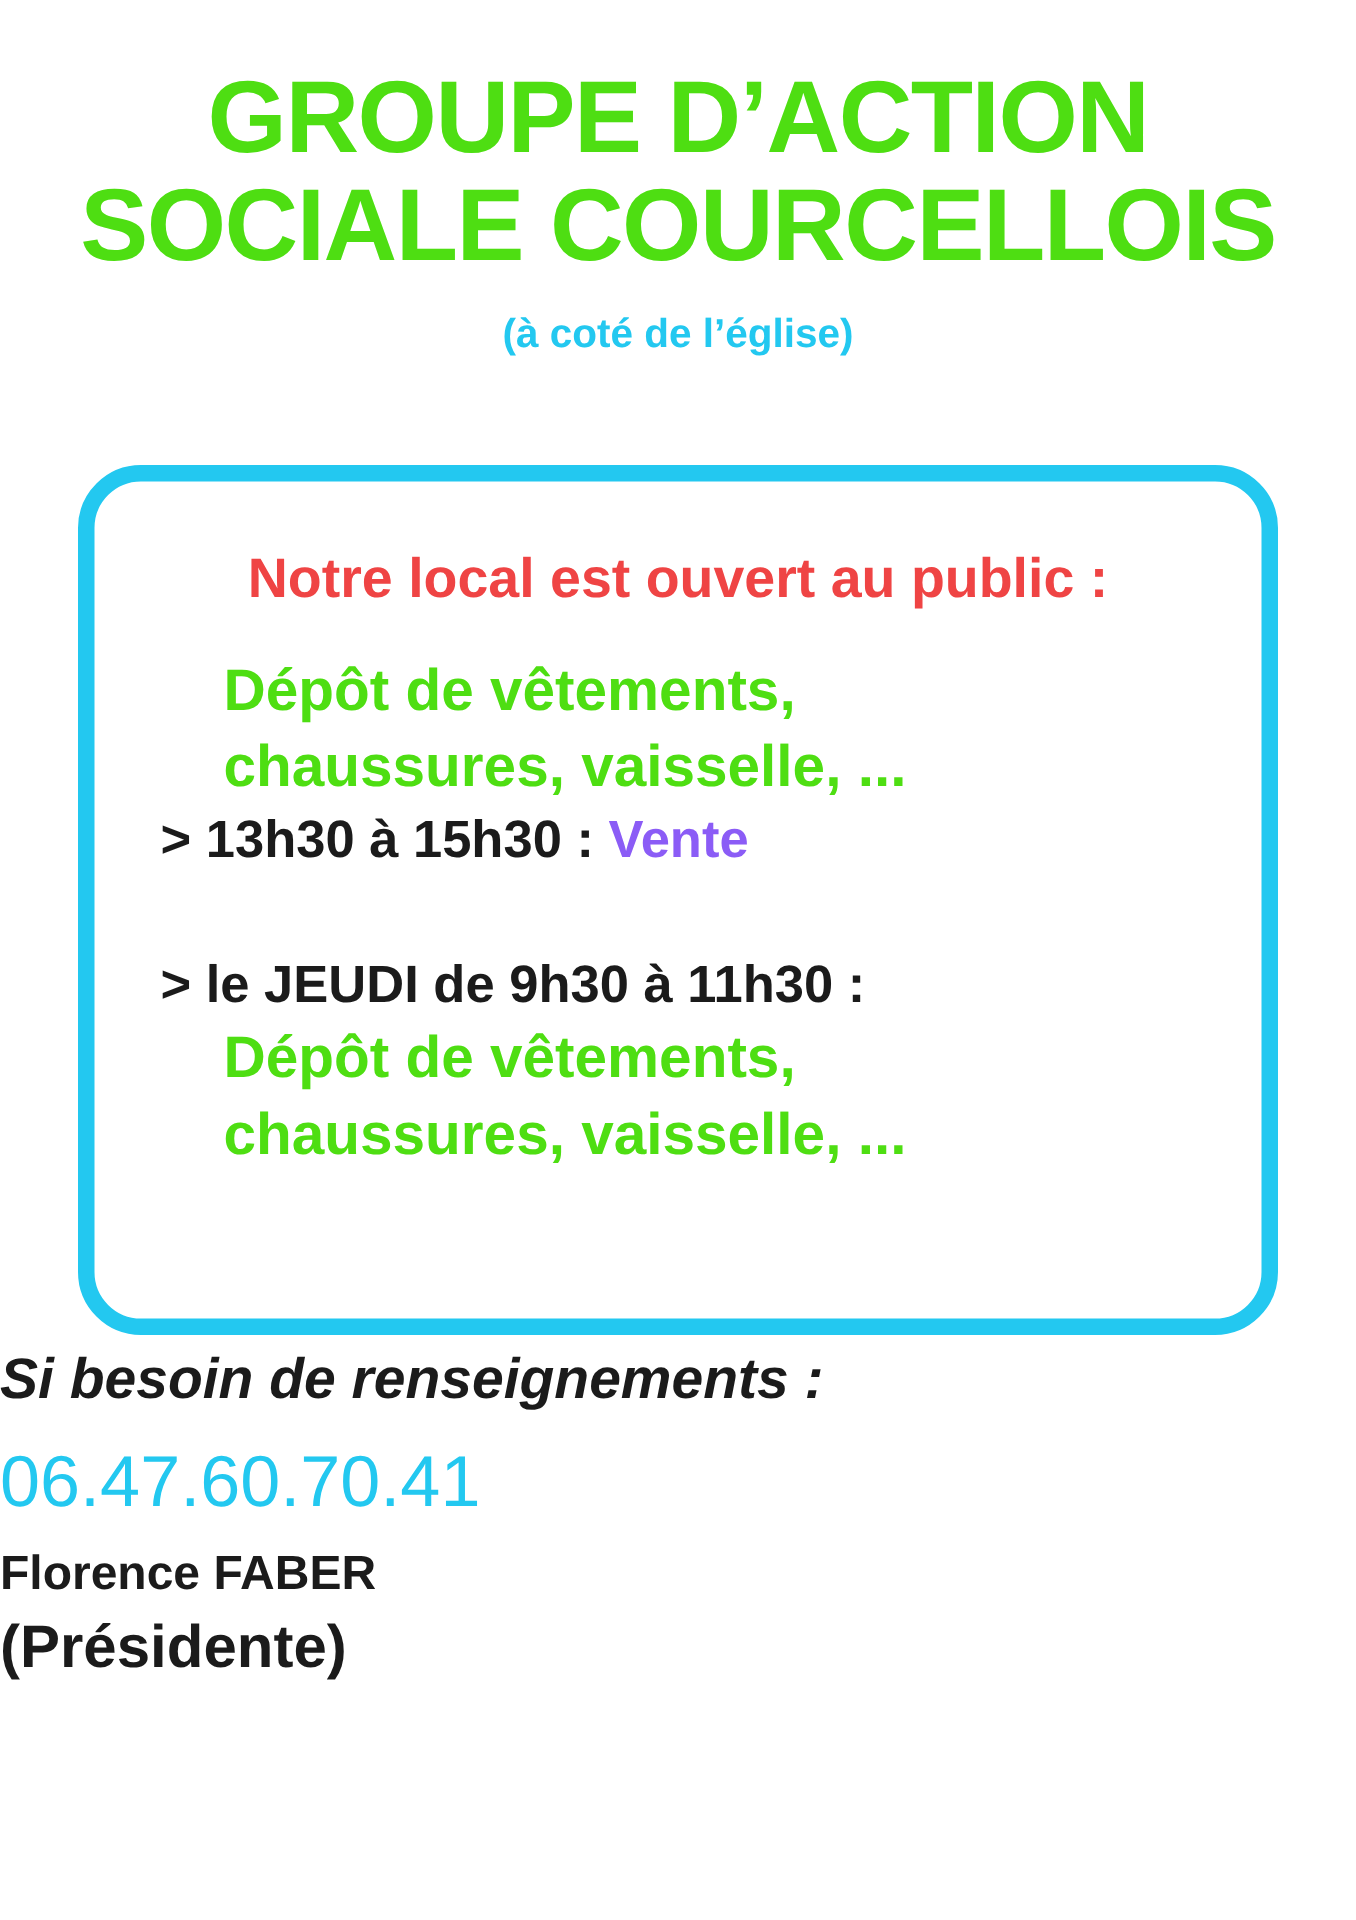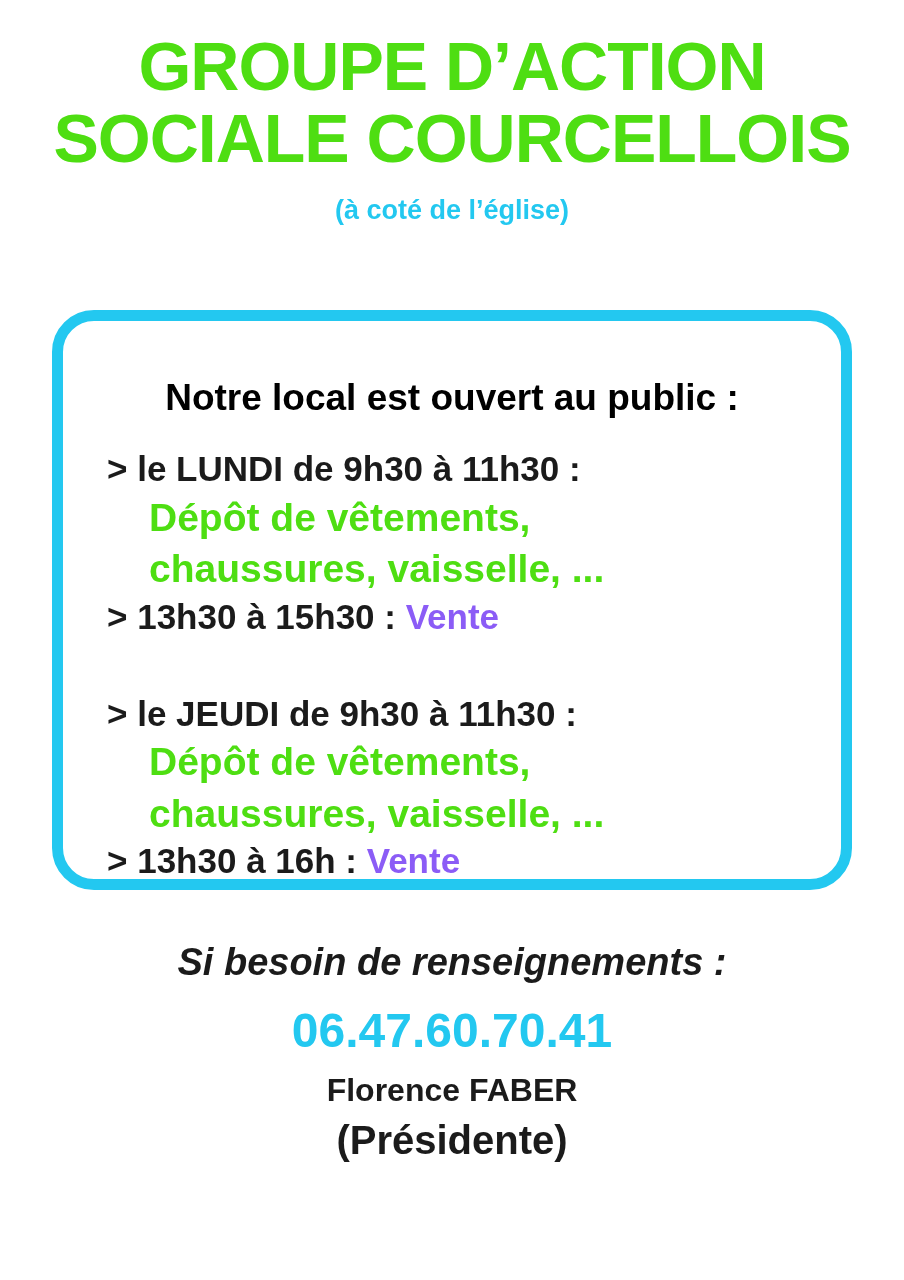--- a/index.html
+++ b/index.html
@@ -11,21 +11,21 @@
     height: 1280px;
     background: #ffffff;
     font-family: "Liberation Sans", sans-serif;
     overflow: hidden;
   }
   .poster {
     position: relative;
     width: 904px;
     height: 920px;
     box-sizing: border-box;
-    padding: 4px;
+    padding: 16px;
   }
 
   
   .header {
     text-align: center;
     padding-top: 26px;
   }
   .title-line {
     color: #4ede12;
     font-weight: bold;
@@ -50,25 +50,25 @@
     top: 310px;
     width: 800px;
     height: 580px;
     box-sizing: border-box;
     border: 11px solid #23c8f0;
     border-radius: 42px;
     background: #ffffff;
     padding: 30px 34px 0 34px;
   }
   .box-heading {
-    color: #000000;
+    color: #ef4444;
     font-weight: bold;
     font-size: 37px;
     text-align: center;
-    margin: 26px 0 28px 0;
+    margin: 14px 0 28px 0;
   }
   .sched-block {
     margin-bottom: 26px;
   }
   .sched-line {
     color: #1b1b1b;
     font-weight: bold;
     font-size: 35px;
     line-height: 1.28;
     padding-left: 10px;
@@ -84,34 +84,33 @@
     color: #8b5cf6;
   }
   .gap {
     height: 26px;
   }
 
   
   .footer {
     position: absolute;
     left: 0;
-    top: 940px;
+    top: 898px;
     width: 904px;
-    text-align: center;
   }
   .foot-info {
     color: #1b1b1b;
     font-weight: bold;
     font-style: italic;
     font-size: 38px;
     line-height: 1.2;
   }
   .foot-phone {
     color: #23c8f0;
-    font-weight: bold;
+    font-weight: normal;
     font-size: 48px;
     line-height: 1.2;
     margin-top: 16px;
   }
   .foot-name {
     color: #1b1b1b;
     font-weight: bold;
     font-size: 32px;
     line-height: 1.2;
     margin-top: 12px;
@@ -132,33 +131,31 @@
   <div class="header">
     <div class="title-line">GROUPE D’ACTION</div>
     <div class="title-line">SOCIALE COURCELLOIS</div>
     <div class="subtitle">(à coté de l’église)</div>
   </div>
 
   <div class="info-box">
     <div class="box-heading">Notre local est ouvert au public :</div>
 
     <div class="sched-block">
-      <div class="sched-line">&gt; le LUNDI de 9h30 à 11h30 :</div>
       <div class="sched-sub">Dépôt de vêtements,</div>
       <div class="sched-sub">chaussures, vaisselle, ...</div>
       <div class="sched-line"><span>&gt; 13h30 à 15h30 : </span><span class="green">Vente</span></div>
     </div>
 
     <div class="gap"></div>
 
     <div class="sched-block">
       <div class="sched-line">&gt; le JEUDI de 9h30 à 11h30 :</div>
       <div class="sched-sub">Dépôt de vêtements,</div>
       <div class="sched-sub">chaussures, vaisselle, ...</div>
-      <div class="sched-line"><span>&gt; 13h30 à 16h : </span><span class="green">Vente</span></div>
     </div>
   </div>
 
   <div class="footer">
     <div class="foot-info">Si besoin de renseignements :</div>
     <div class="foot-phone">06.47.60.70.41</div>
     <div class="foot-name">Florence FABER</div>
     <div class="foot-role">(Présidente)</div>
   </div>
 

